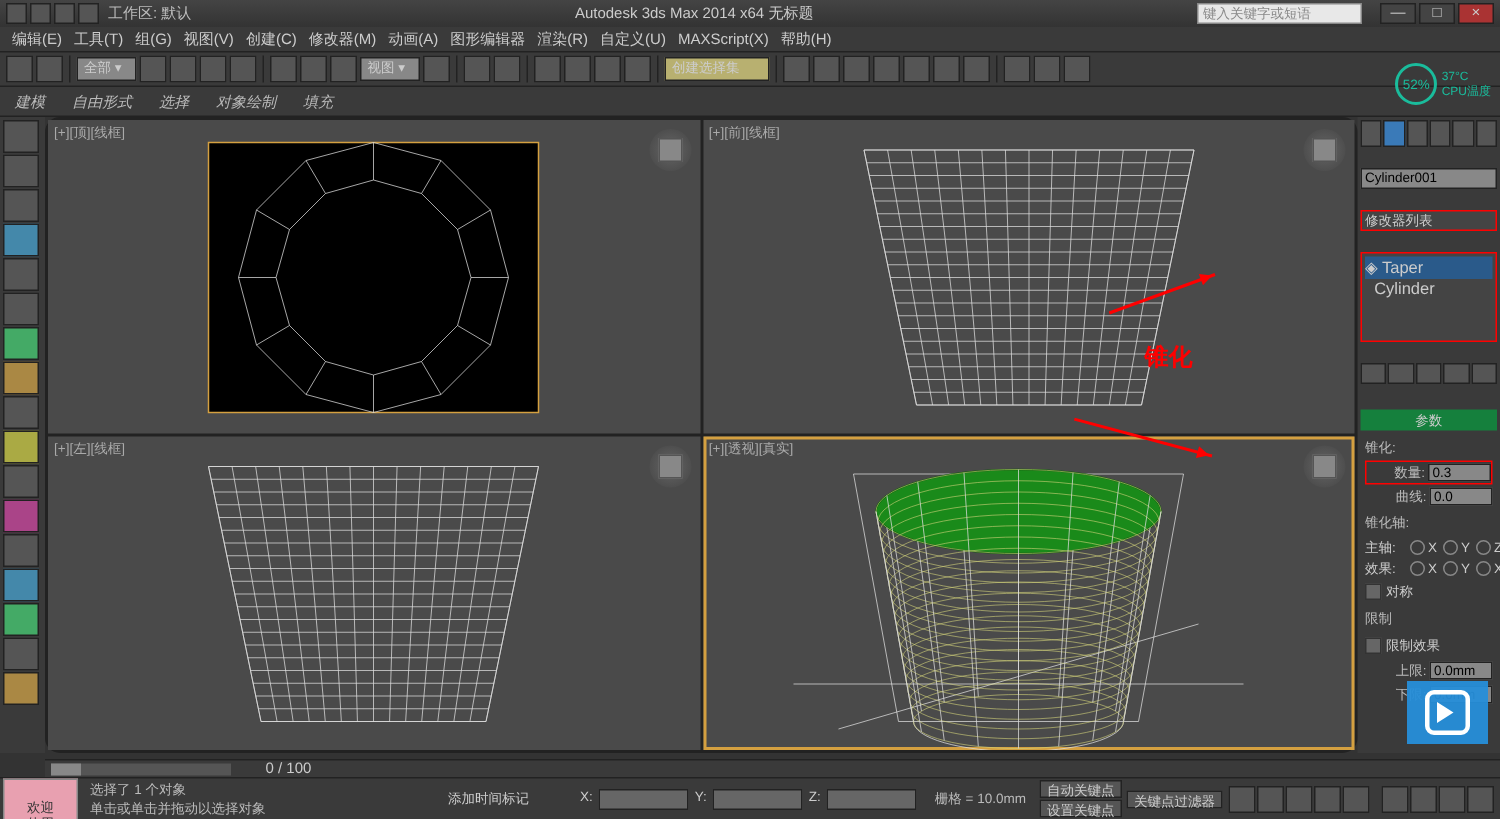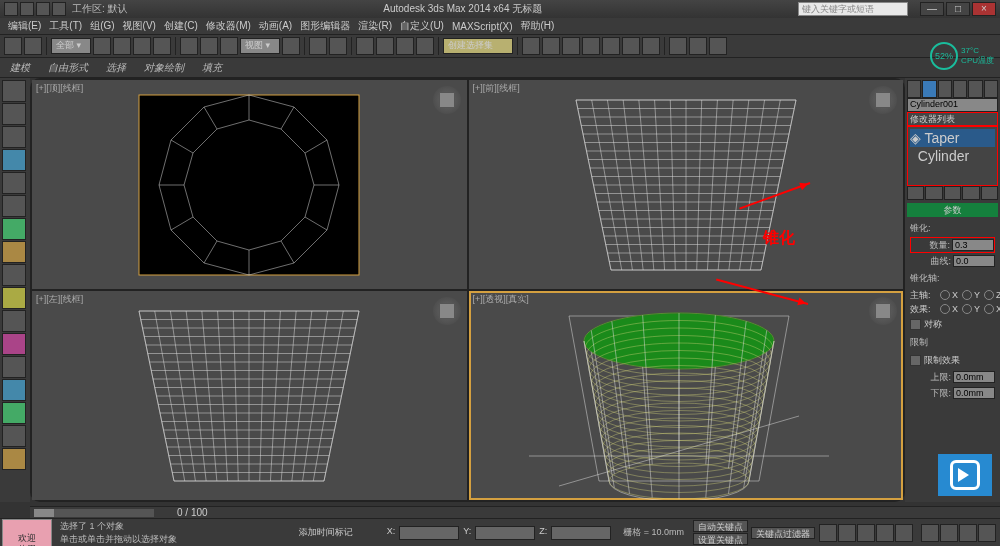--- a/index.html
+++ b/index.html
@@ -37,29 +37,29 @@
 .viewports { flex: 1; display: grid; grid-template-columns: 1fr 1fr; grid-template-rows: 1fr 1fr; gap: 2px; background: #222; padding: 2px; position: relative; border-radius: 10px; }
 .viewport { background: #4a4a4a; position: relative; overflow: hidden; }
 .viewport.active { outline: 2px solid #d4a040; outline-offset: -2px; }
 .vp-label { position: absolute; top: 2px; left: 4px; font-size: 9px; color: #aaa; z-index: 5; }
 .vp-cube { position: absolute; top: 6px; right: 6px; width: 28px; height: 28px; background: radial-gradient(#666,#444); border-radius: 50%; z-index: 5; display:flex; align-items:center; justify-content:center;}
 .vp-cube::after{ content:''; width:14px; height:14px; background:#888; border:1px solid #555;}
 
 .wireframe-ring { position: absolute; top: 50%; left: 50%; transform: translate(-50%, -50%); }
 .wireframe-cup { position: absolute; top: 50%; left: 50%; transform: translate(-50%, -50%); }
 
-.right-panel { width: 95px; background: #3a3a3a; display: flex; flex-direction: column; padding: 2px; gap: 0; }
+.right-panel { width: 95px; background: #3a3a3a; display: flex; flex-direction: column; padding: 2px; gap: 14px; }
 .panel-tabs { display: flex; gap: 1px; height: 18px; }
 .panel-tabs .pt { flex: 1; background: #555; border: 1px solid #222; }
 .panel-tabs .pt.blue { background: #3a7ab8; }
 .obj-name { height: 14px; background: #888; border: 1px solid #222; font-size: 9px; color: #000; padding: 0 2px; }
 .mod-list-hdr { height: 14px; background: #444; border: 1px solid #f00; font-size: 9px; padding: 0 2px; position: relative; }
 .mod-arrow1 { position: absolute; right: 95px; top: 104px; width: 75px; height: 2px; background: #f00; transform-origin: right center; transform: rotate(-20deg); }
 .mod-arrow1::after { content: ''; position: absolute; right: -2px; top: -3px; border: 4px solid transparent; border-left: 8px solid #f00; }
-.mod-list { height: 60px; background: #444; border: 1px solid #f00; font-size: 14px; padding: 2px; }
+.mod-list { height: 60px; background: #444; border: 1px solid #f00; font-size: 11px; padding: 2px; }
 .mod-list .mi { padding: 1px 0; }
 .mod-list .mi.sel { background: #2a5a8a; }
 .mod-btns { display: flex; gap: 1px; height: 14px; }
 .mod-btns div { flex: 1; background: #555; border: 1px solid #222; }
 
 .rollup { background: #3a3a3a; margin-top: 3px; }
 .rollup-hdr { height: 14px; background: #15803d; text-align: center; font-size: 9px; line-height: 14px; }
 .rollup-body { padding: 3px; font-size: 9px; }
 .param-row { display: flex; align-items: center; height: 16px; gap: 2px; }
 .param-row .lbl { flex: 1; text-align: right; color: #bbb; }

